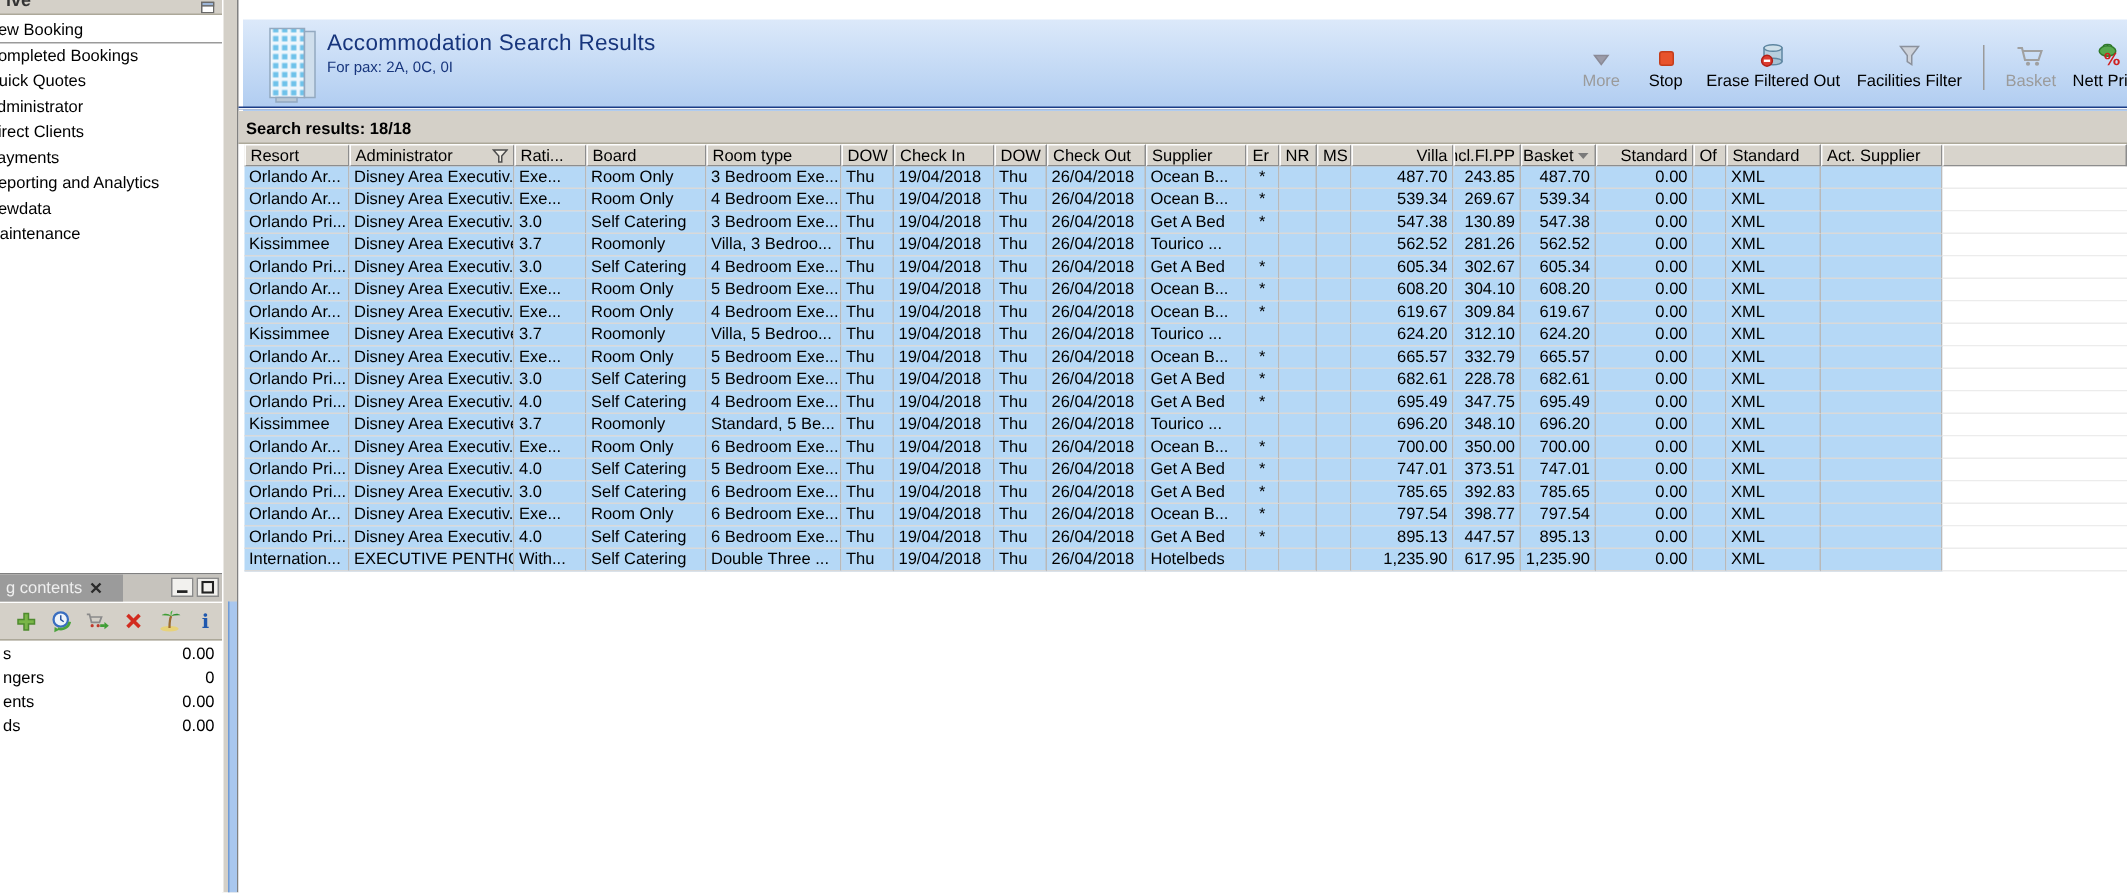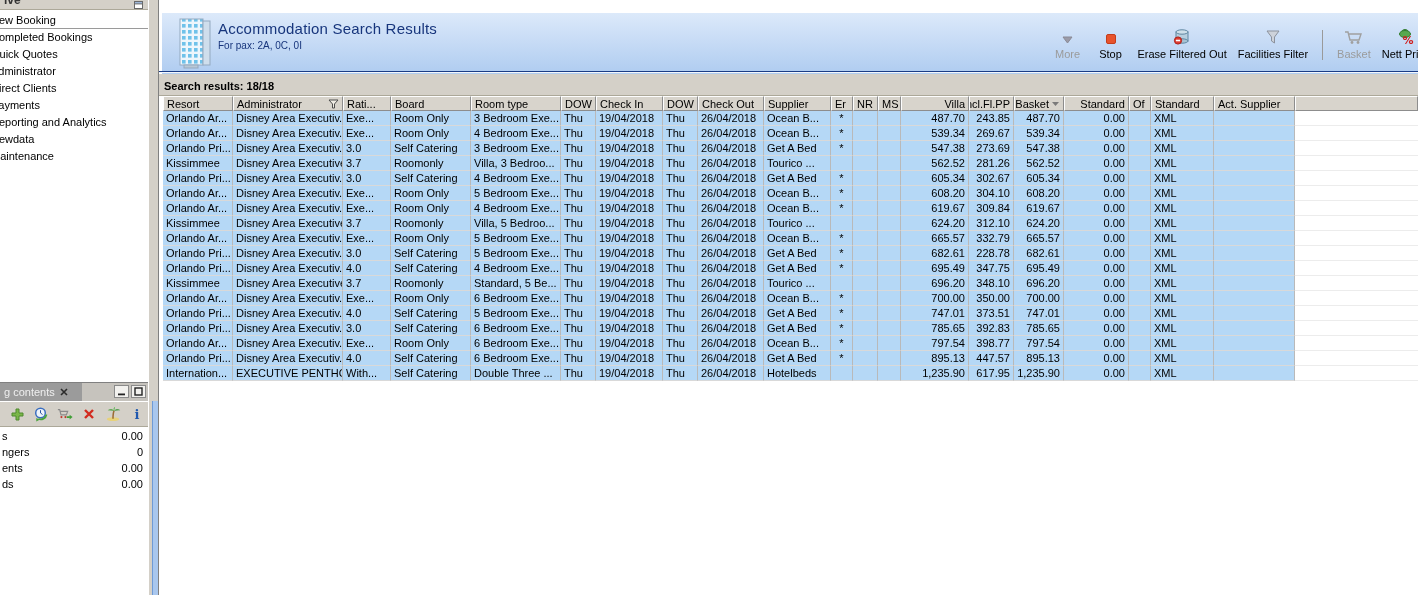--- a/index.html
+++ b/index.html
@@ -395,21 +395,21 @@
           <div class="cell" style="flex: 0 0 90px;">3 Bedroom Exe...</div>
           <div class="cell" style="flex: 0 0 35px;">Thu</div>
           <div class="cell" style="flex: 0 0 67px;">19/04/2018</div>
           <div class="cell" style="flex: 0 0 35px;">Thu</div>
           <div class="cell" style="flex: 0 0 66px;">26/04/2018</div>
           <div class="cell" style="flex: 0 0 67px;">Get A Bed</div>
           <div class="cell c" style="flex: 0 0 22px;">*</div>
           <div class="cell" style="flex: 0 0 25px;"></div>
           <div class="cell" style="flex: 0 0 23px;"></div>
           <div class="cell r" style="flex: 0 0 68px;">547.38</div>
-          <div class="cell r" style="flex: 0 0 45px;">273.69</div>
+          <div class="cell r" style="flex: 0 0 45px;">130.89</div>
           <div class="cell r" style="flex: 0 0 50px;">547.38</div>
           <div class="cell r" style="flex: 0 0 65px;">0.00</div>
           <div class="cell" style="flex: 0 0 22px;"></div>
           <div class="cell" style="flex: 0 0 63px;">XML</div>
           <div class="cell" style="flex: 0 0 81px;"></div>
           <div class="cell filler"></div>
         </div>
         <div class="trow">
           <div class="cell" style="flex: 0 0 70px;">Kissimmee</div>
           <div class="cell" style="flex: 0 0 110px;">Disney Area Executive</div>

